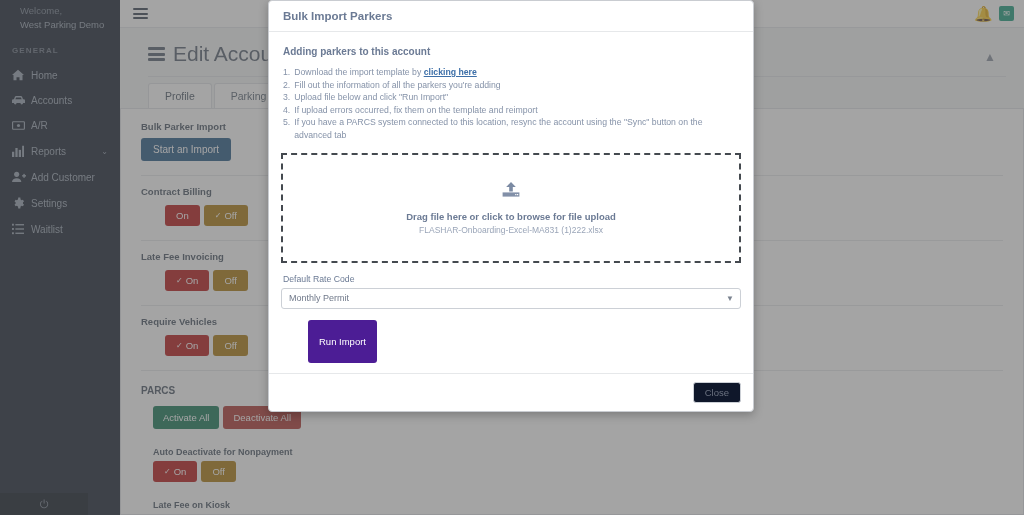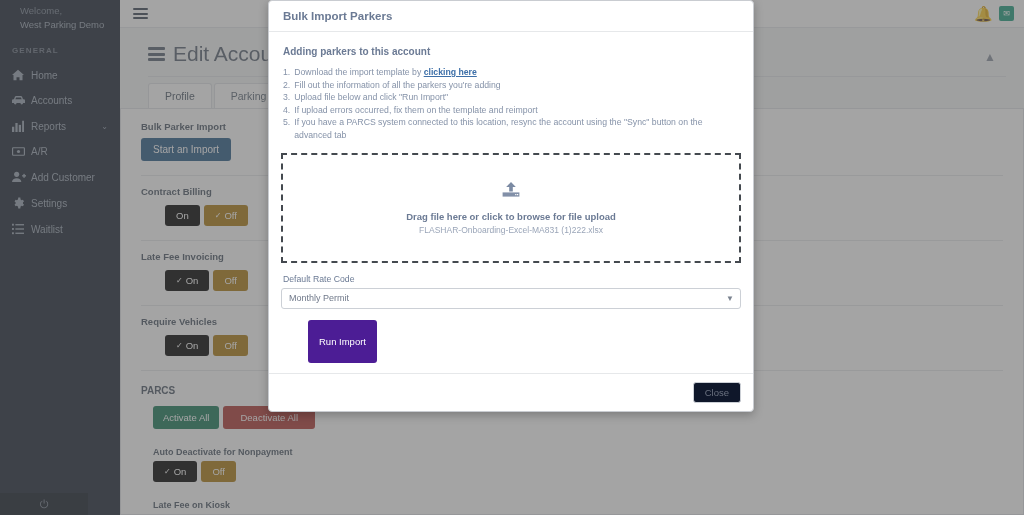--- a/index.html
+++ b/index.html
@@ -145,33 +145,33 @@
   .sep { height: 1px; background: #e7e9ec; margin: 14px 20px 10px 20px; }
   .grp { padding-left: 20px; }
   .grp-title { font-size: 9.5px; font-weight: 700; color: #4e5a68; margin-bottom: 8px; }
   .toggle-row { display: flex; gap: 4px; padding-left: 24px; }
   .tgl {
     border: none; border-radius: 3px;
     padding: 5px 11px; font-size: 9.5px; color: #fff;
     display: inline-flex; align-items: center; gap: 3px;
     min-width: 34px; justify-content: center;
   }
-  .tgl.on  { background: #000000; }
+  .tgl.on  { background: #b91c1c; }
   .tgl.off { background: #ad7d16; }
   .tgl .chk { font-size: 8px; }
   .parcs-head { font-size: 10px; font-weight: 700; color: #4e5a68; padding: 4px 0 10px 20px; }
   .sub { padding-left: 32px; }
   .sub-title { font-size: 9px; font-weight: 700; color: #4e5a68; margin-bottom: 4px; }
   .btn-activate {
     background: #1b7a5a; color: #fff; border: none;
     border-radius: 3px; padding: 6px 10px; font-size: 9.5px;
   }
   .btn-deactivate {
     background: #b03a36; color: #fff; border: none;
-    border-radius: 3px; padding: 6px 17px; font-size: 9.5px;
+    border-radius: 3px; padding: 6px 10px; font-size: 9.5px;
   }
 
   
   .overlay {
     position: absolute; left: 0; top: 0;
     width: 1024px; height: 515px;
     background: rgba(90,90,90,0.55);
     z-index: 20;
   }
   .modal {
@@ -276,39 +276,39 @@
       <span class="ico">
         <svg width="13" height="11" viewBox="0 0 20 14" fill="currentColor">
             <path d="M3 5 4.5 1.2A2 2 0 0 1 6.4 0h7.2a2 2 0 0 1 1.9 1.2L17 5h1a2 2 0 0 1 2 2v4h-3a2 2 0 0 1-4 0H7a2 2 0 0 1-4 0H0V7a2 2 0 0 1 2-2zM5.2 5h9.6l-1.1-2.8H6.3z"></path>
           </svg>
       </span>
       <span class="lbl">Accounts</span>
     </div>
 
     <div class="nav-item">
       <span class="ico">
+        <svg width="13" height="9" viewBox="0 0 18 12" fill="none" stroke="currentColor" stroke-width="1.6">
+            <rect x="0.8" y="0.8" width="16.4" height="10.4" rx="1"></rect>
+            <circle cx="9" cy="6" r="2.2" fill="currentColor" stroke="none"></circle>
+          </svg>
+      </span>
+      <span class="lbl">A/R</span>
+    </div>
+
+    <div class="nav-item">
+      <span class="ico">
         <svg width="12" height="12" viewBox="0 0 16 16" fill="currentColor">
             <rect x="0" y="9" width="3" height="7"></rect>
             <rect x="4.5" y="4" width="3" height="12"></rect>
             <rect x="9" y="6.5" width="3" height="9.5"></rect>
             <rect x="13.5" y="1" width="2.5" height="15"></rect>
           </svg>
       </span>
       <span class="lbl">Reports</span>
       <span class="caret">⌄</span>
-    </div>
-
-    <div class="nav-item">
-      <span class="ico">
-        <svg width="13" height="9" viewBox="0 0 18 12" fill="none" stroke="currentColor" stroke-width="1.6">
-            <rect x="0.8" y="0.8" width="16.4" height="10.4" rx="1"></rect>
-            <circle cx="9" cy="6" r="2.2" fill="currentColor" stroke="none"></circle>
-          </svg>
-      </span>
-      <span class="lbl">A/R</span>
     </div>
 
     <div class="nav-item">
       <span class="ico">
         <svg width="14" height="12" viewBox="0 0 18 14" fill="currentColor">
             <circle cx="6" cy="3.6" r="3.3"></circle>
             <path d="M0 13.5c0-3.3 2.7-5 6-5s6 1.7 6 5z"></path>
             <rect x="13" y="4.6" width="5" height="1.8"></rect>
             <rect x="14.6" y="3" width="1.8" height="5"></rect>
           </svg>

